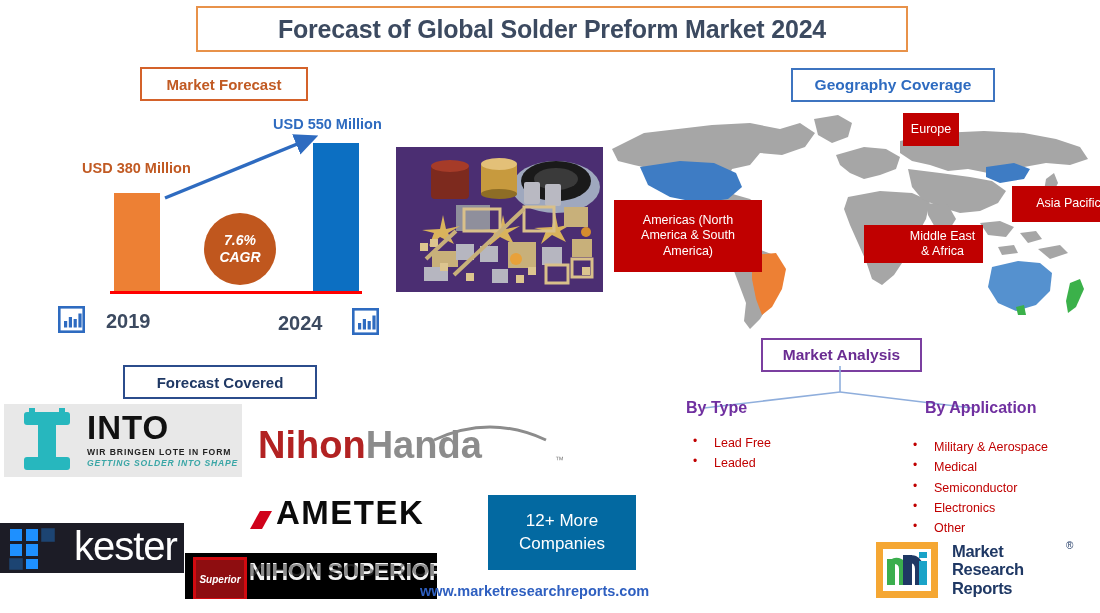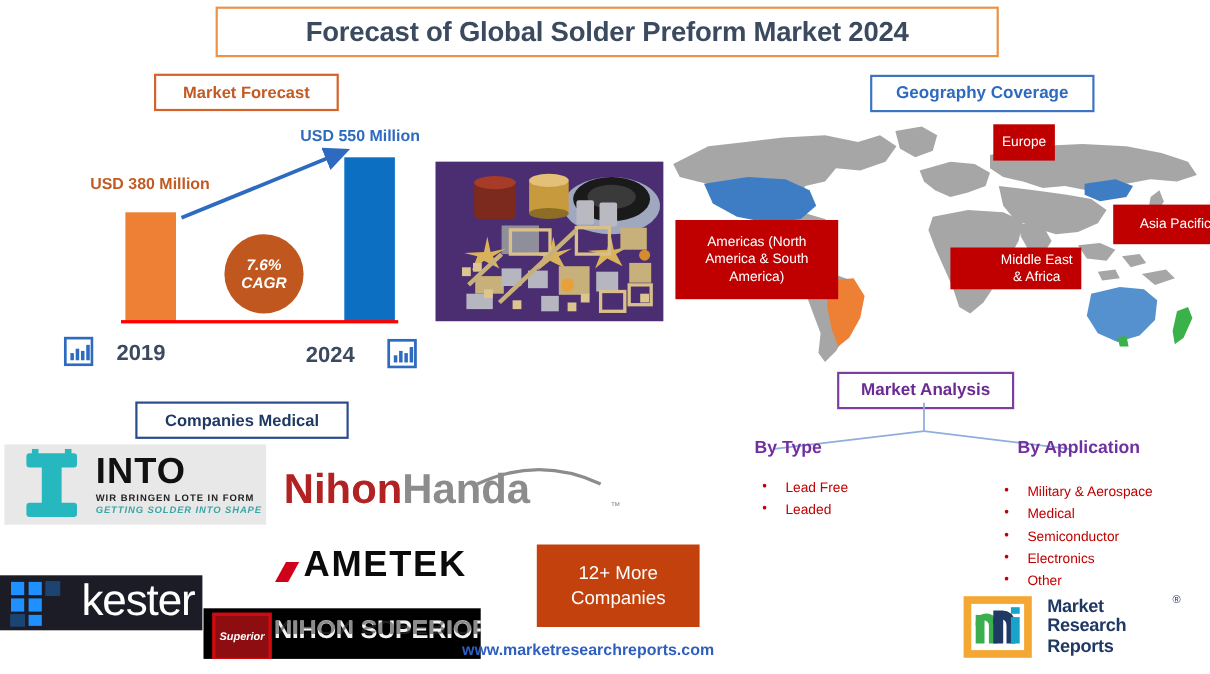--- a/index.html
+++ b/index.html
@@ -206,21 +206,21 @@
     position: absolute; left: 8px; top: 4px; width: 48px; height: 38px;
     border: 3px solid #D10A10; background: #8E0D10;
     display: flex; align-items: center; justify-content: center;
   }
   #ns-mark-text {
     color: #ffffff; font-size: 10px; font-style: italic; font-weight: bold;
   }
 
   #box-more {
     left: 488px; top: 495px; width: 148px; height: 75px;
-    background: #c2410c;
+    background: #0369a1;
     display: flex; flex-direction: column;
     align-items: center; justify-content: center;
     color: #ffffff; font-size: 17px; line-height: 1.35;
     text-align: center;
   }
 
   #site-url {
     left: 420px; top: 583px;
     font-size: 14.5px; font-weight: bold; color: #2E5FC0;
     white-space: nowrap;
@@ -414,21 +414,21 @@
 
 <ul class="abs bullet-list" id="list-byapp">
   <li>Military &amp; Aerospace</li>
   <li>Medical</li>
   <li>Semiconductor</li>
   <li>Electronics</li>
   <li>Other</li>
 </ul>
 
 <div class="abs chip" id="chip-companies">
-  <span>Companies Medical</span>
+  <span>Forecast Covered</span>
 </div>
 
 <div class="abs" id="logo-pfarr">
   <svg width="70" height="66" viewBox="0 0 70 66" style="position:absolute;left:10px;top:4px;">
     <rect x="10" y="4" width="46" height="13" rx="3" fill="#27B7BE"></rect>
     <rect x="10" y="49" width="46" height="13" rx="3" fill="#27B7BE"></rect>
     <rect x="24" y="14" width="18" height="38" fill="#27B7BE"></rect>
     <rect x="15" y="0" width="6" height="6" fill="#27B7BE"></rect>
     <rect x="45" y="0" width="6" height="6" fill="#27B7BE"></rect>
   </svg>

